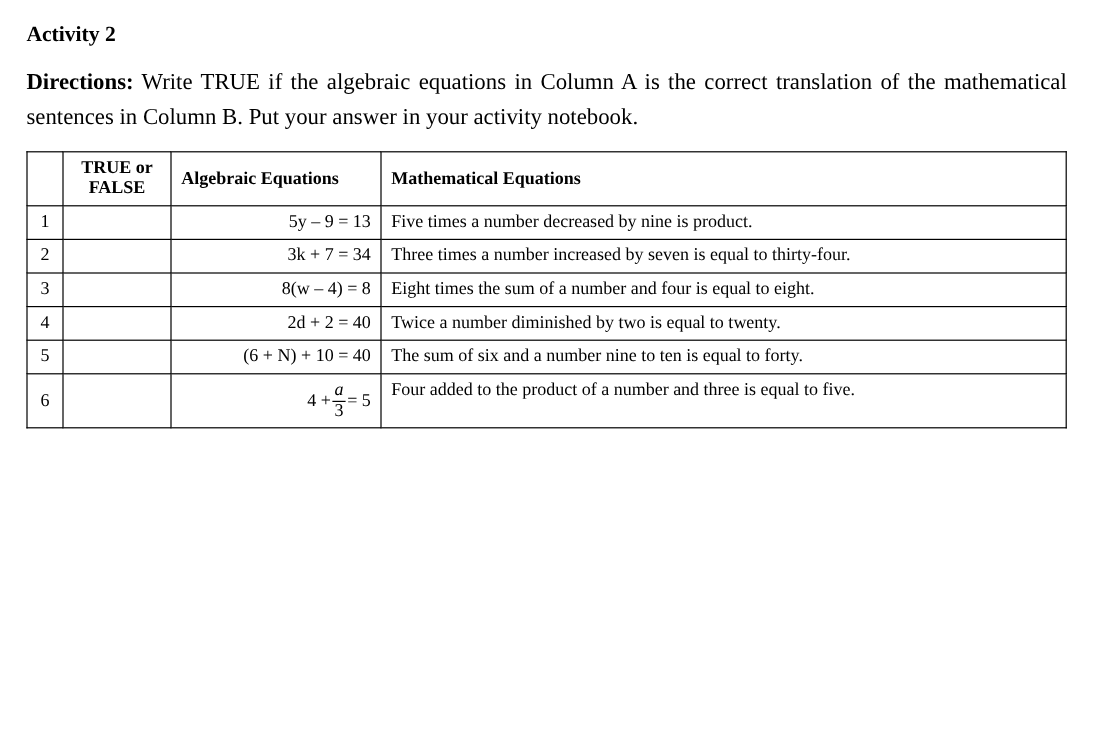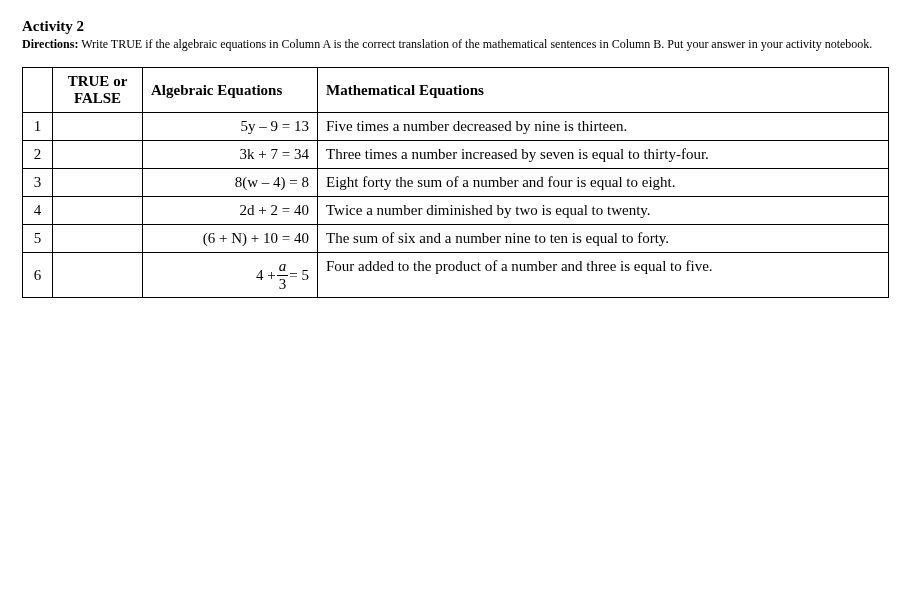--- a/index.html
+++ b/index.html
@@ -7,25 +7,25 @@
       font-family: 'Times New Roman', Times, serif;
       font-size: 15px;
       background: #fff;
       color: #000;
       padding: 18px 22px;
       width: 911px;
       min-height: 610px;
     }
     .activity-title {
       font-weight: bold;
-      font-size: 15px;
-      margin-bottom: 0;
+      font-size: 18px;
+      margin-bottom: 16px;
     }
     .directions {
-      font-size: 12px;
+      font-size: 19px;
       margin-bottom: 14px;
       line-height: 1.5;
       text-align: justify;
     }
     .directions span.bold {
       font-weight: bold;
     }
     table {
       border-collapse: collapse;
       width: 100%;
@@ -102,33 +102,33 @@
       <th class="col-math-sentences">
         <span>Mathematical Equations</span>
       </th>
     </tr>
   </thead>
   <tbody id="table-body">
   <tr>
         <td class="col-num">1</td>
         <td class="col-true-false"></td>
         <td class="col-algebraic eq-cell">5y – 9 = 13</td>
-        <td class="col-math-sentences">Five times a number decreased by nine is thirteen.</td>
+        <td class="col-math-sentences">Five times a number decreased by nine is product.</td>
       </tr>
       <tr>
         <td class="col-num">2</td>
         <td class="col-true-false"></td>
         <td class="col-algebraic eq-cell">3k + 7 = 34</td>
         <td class="col-math-sentences">Three times a number increased by seven is equal to thirty-four.</td>
       </tr>
       <tr>
         <td class="col-num">3</td>
         <td class="col-true-false"></td>
         <td class="col-algebraic eq-cell">8(w – 4) = 8</td>
-        <td class="col-math-sentences">Eight forty the sum of a number and four is equal to eight.</td>
+        <td class="col-math-sentences">Eight times the sum of a number and four is equal to eight.</td>
       </tr>
       <tr>
         <td class="col-num">4</td>
         <td class="col-true-false"></td>
         <td class="col-algebraic eq-cell">2d + 2 = 40</td>
         <td class="col-math-sentences">Twice a number diminished by two is equal to twenty.</td>
       </tr>
       <tr>
         <td class="col-num">5</td>
         <td class="col-true-false"></td>

